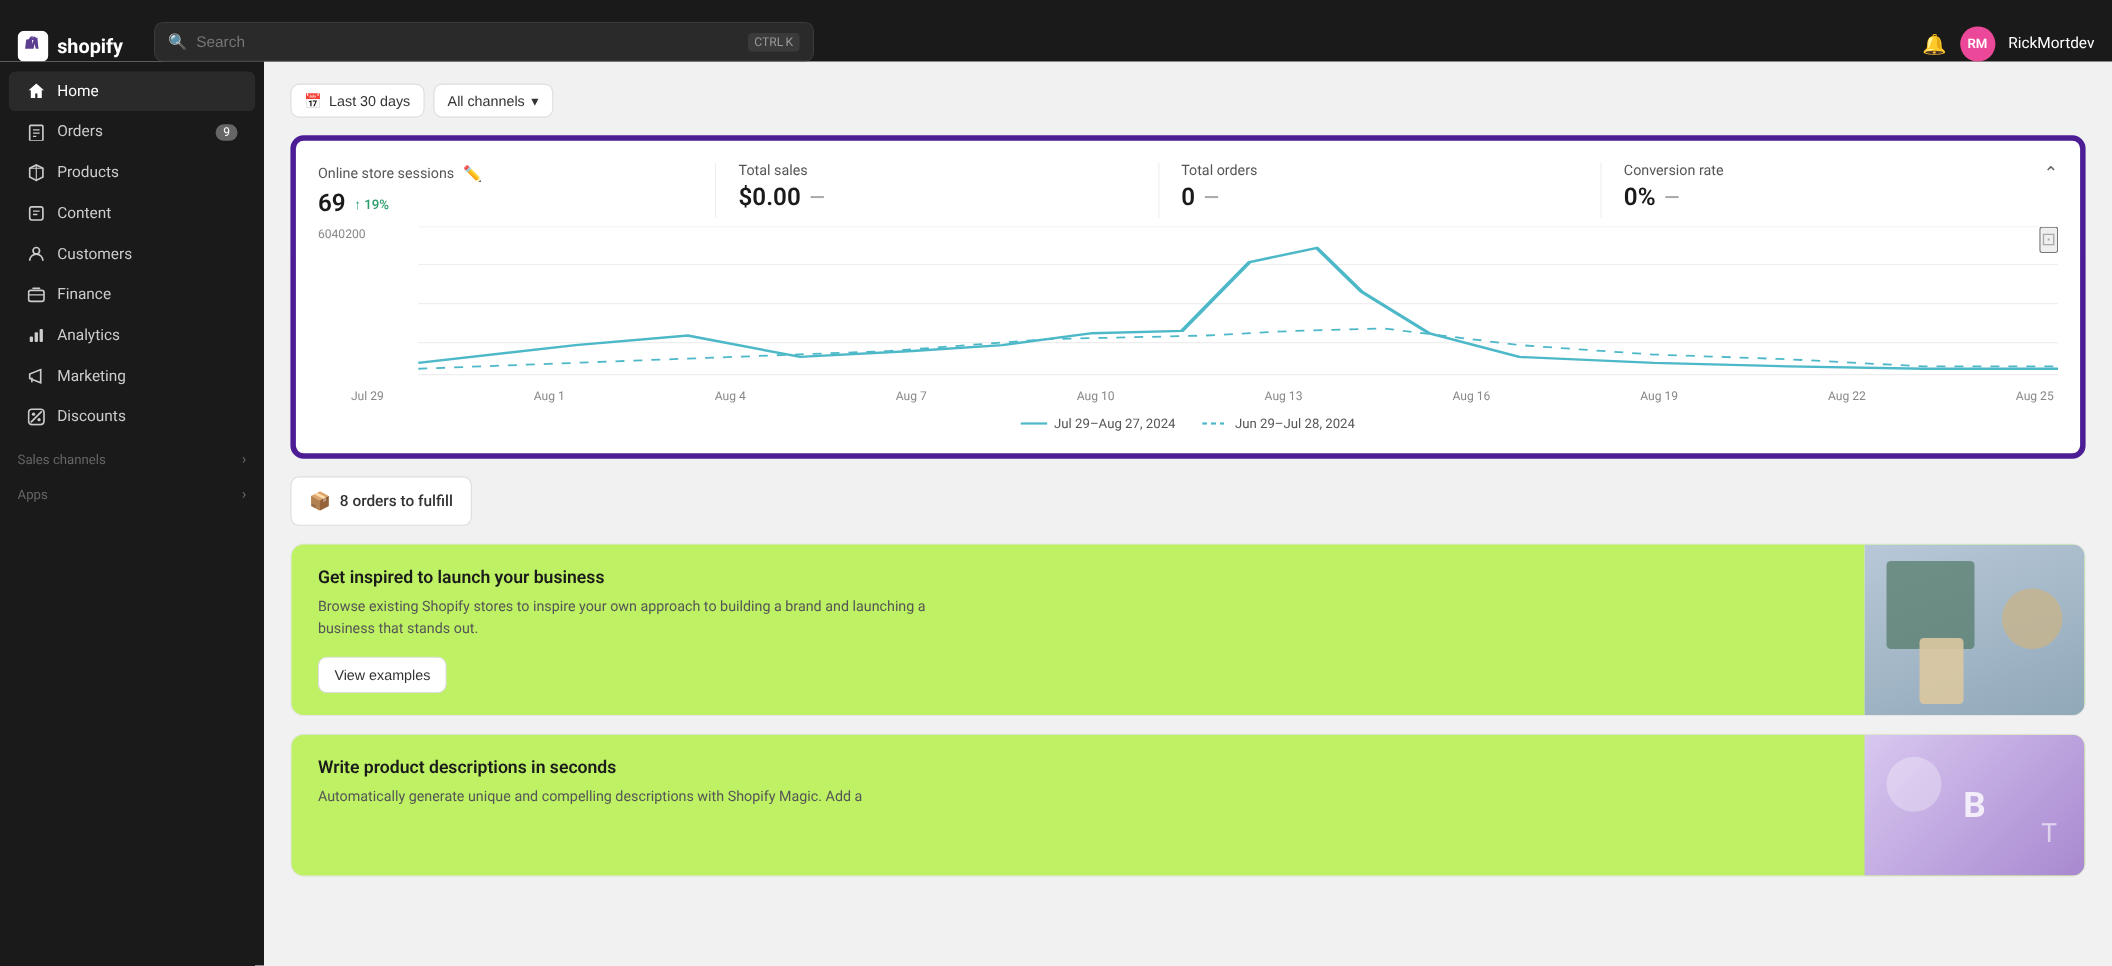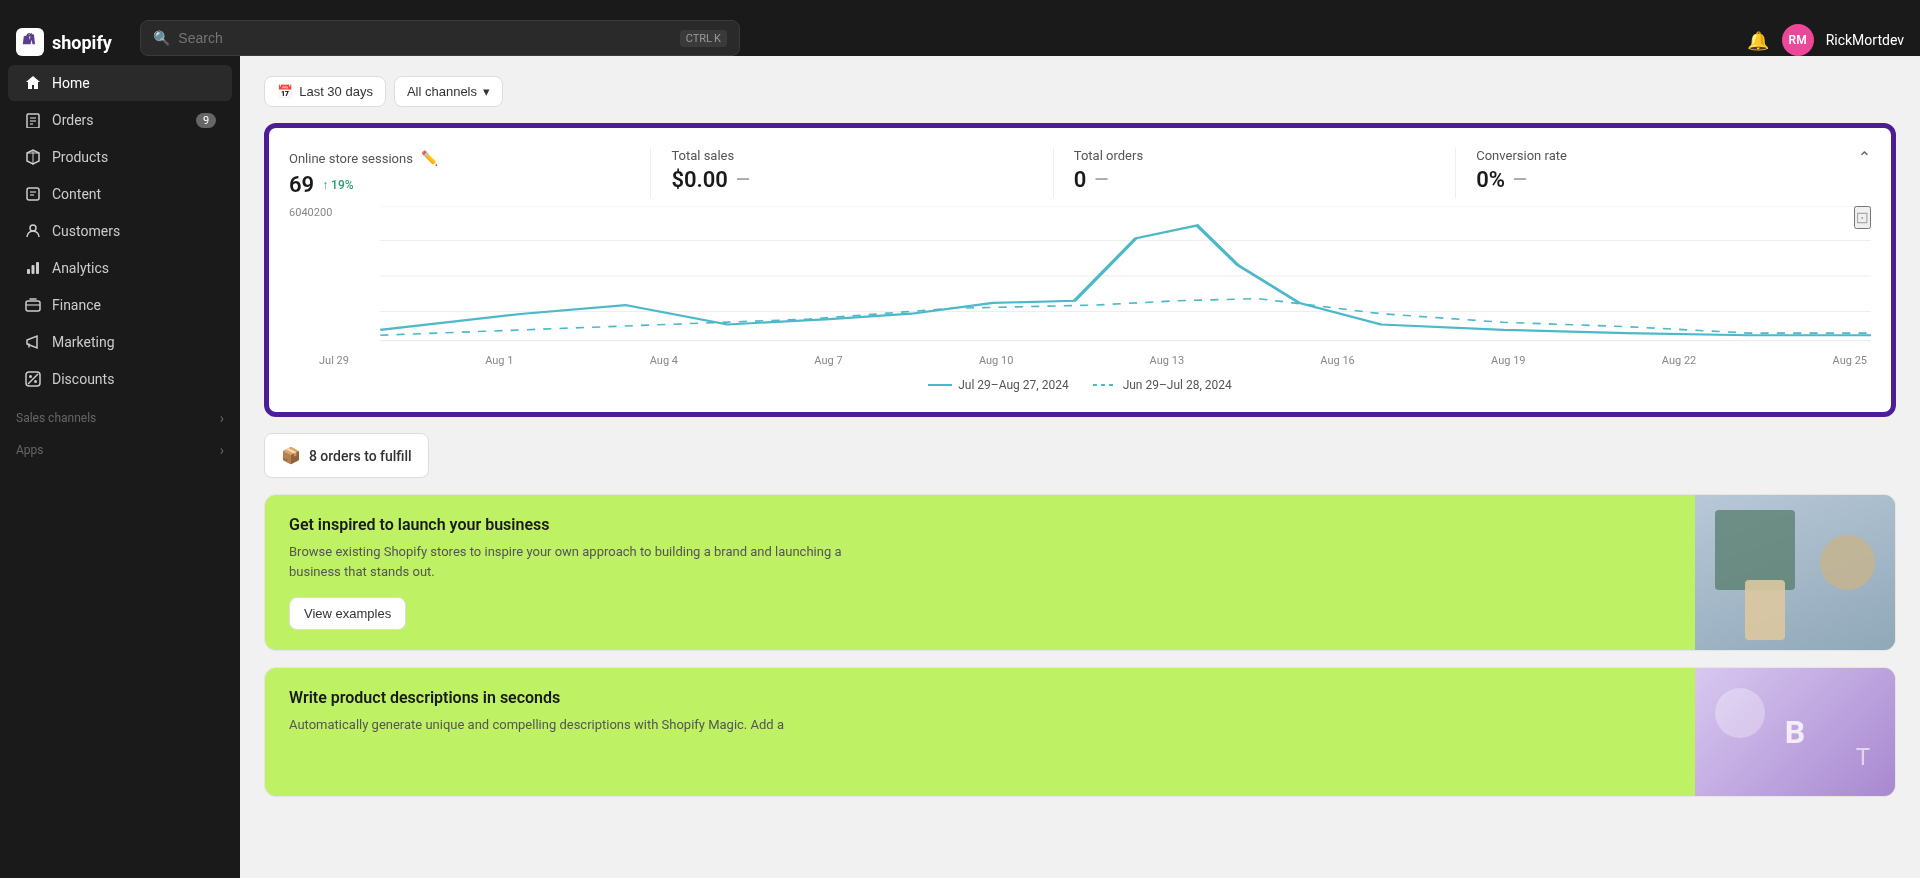--- a/index.html
+++ b/index.html
@@ -465,37 +465,37 @@
               <circle cx="8" cy="5" r="3" fill="none" stroke="currentColor" stroke-width="1.5"></circle>
               <path d="M2 14c0-3.3 2.7-6 6-6s6 2.7 6 6" fill="none" stroke="currentColor" stroke-width="1.5"></path>
             </svg>
         </span>
         <span>Customers</span>
       </div>
 
       <div class="sidebar-item">
         <span class="icon">
           <svg width="16" height="16" viewBox="0 0 16 16" fill="currentColor">
+              <rect x="1" y="4" width="14" height="10" rx="2" fill="none" stroke="currentColor" stroke-width="1.5"></rect>
+              <line x1="1" y1="8" x2="15" y2="8" stroke="currentColor" stroke-width="1.2"></line>
+              <path d="M5 2h6" stroke="currentColor" stroke-width="1.5" stroke-linecap="round"></path>
+            </svg>
+        </span>
+        <span>Finance</span>
+      </div>
+
+      <div class="sidebar-item">
+        <span class="icon">
+          <svg width="16" height="16" viewBox="0 0 16 16" fill="currentColor">
               <rect x="2" y="9" width="3" height="5" rx="1" fill="currentColor"></rect>
               <rect x="6.5" y="5" width="3" height="9" rx="1" fill="currentColor"></rect>
               <rect x="11" y="2" width="3" height="12" rx="1" fill="currentColor"></rect>
             </svg>
         </span>
         <span>Analytics</span>
-      </div>
-
-      <div class="sidebar-item">
-        <span class="icon">
-          <svg width="16" height="16" viewBox="0 0 16 16" fill="currentColor">
-              <rect x="1" y="4" width="14" height="10" rx="2" fill="none" stroke="currentColor" stroke-width="1.5"></rect>
-              <line x1="1" y1="8" x2="15" y2="8" stroke="currentColor" stroke-width="1.2"></line>
-              <path d="M5 2h6" stroke="currentColor" stroke-width="1.5" stroke-linecap="round"></path>
-            </svg>
-        </span>
-        <span>Finance</span>
       </div>
 
       <div class="sidebar-item">
         <span class="icon">
           <svg width="16" height="16" viewBox="0 0 16 16" fill="currentColor">
               <path d="M2 10V6l10-4v12L2 10z" fill="none" stroke="currentColor" stroke-width="1.5"></path>
               <path d="M4 10v3" stroke="currentColor" stroke-width="1.5" stroke-linecap="round"></path>
             </svg>
         </span>
         <span>Marketing</span>

